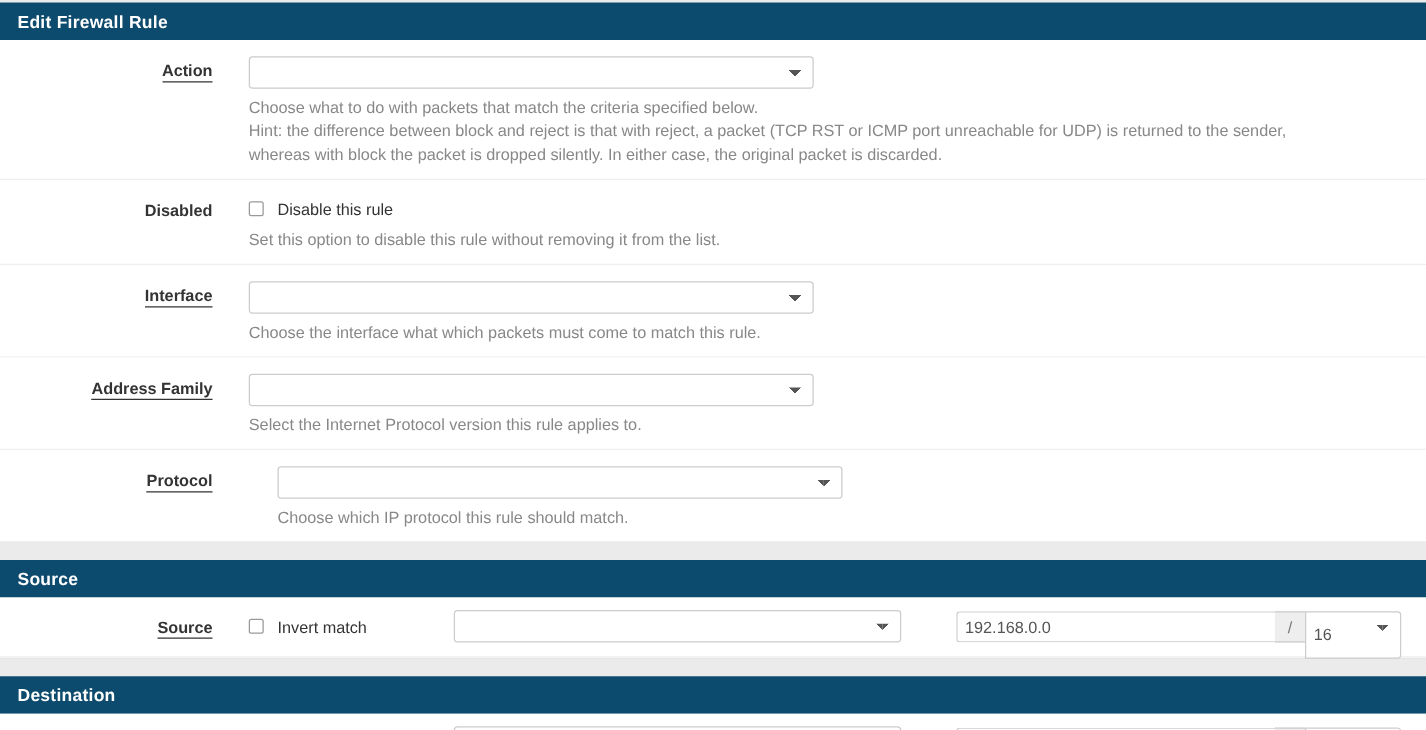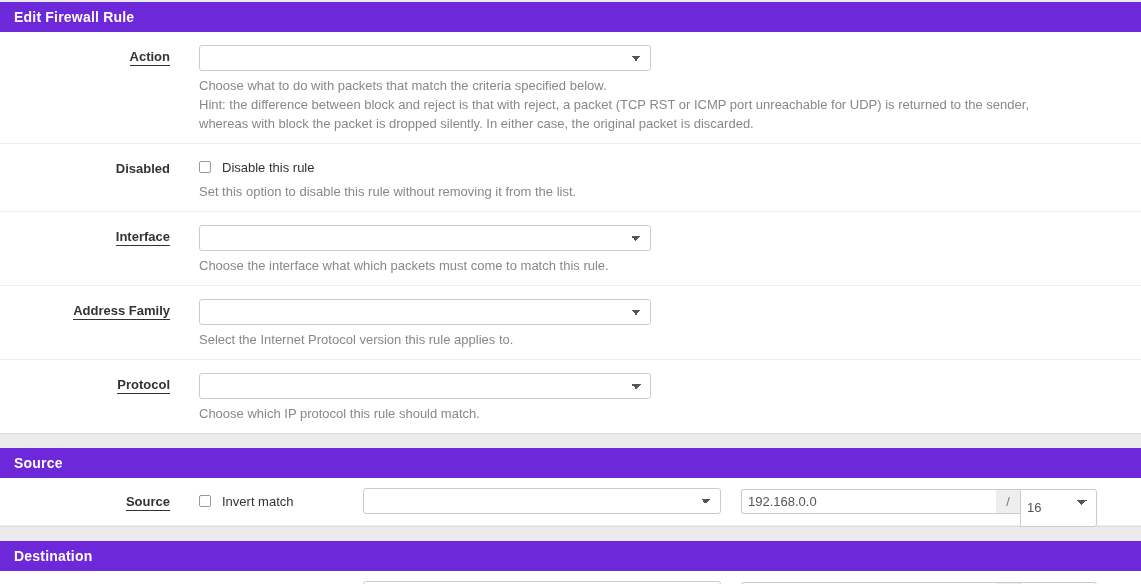--- a/index.html
+++ b/index.html
@@ -10,40 +10,40 @@
     font-family: "Liberation Sans", sans-serif;
     font-size: 13px;
     color: #333;
     overflow: hidden;
   }
   .page { width: 1141px; height: 584px; position: relative; }
 
   
   .panel { background: #fff; width: 1141px; border-bottom: 1px solid #dcdcdc; }
   .panel-heading {
-    background: #6d28d9;
+    background: #0c4a6e;
     color: #ffffff;
     font-weight: bold;
     font-size: 14px;
     height: 30px;
     line-height: 30px;
     padding: 0 0 0 14px;
     letter-spacing: .2px;
   }
   .panel-body { background: #fff; }
 
   
   .frow {
     display: flex;
     align-items: flex-start;
     border-bottom: 1px solid #eeeeee;
     padding: 13px 0 10px 0;
     background: #fff;
   }
-  .frow.last { border-bottom: none; }
+  .frow.last { border-bottom: none; gap: 23px; }
   .flabel {
     width: 170px;
     flex: 0 0 170px;
     text-align: right;
     font-weight: bold;
     font-size: 13px;
     color: #333;
     padding-top: 4px;
     white-space: nowrap;
     padding-left: 16px;
@@ -126,21 +126,21 @@
   .inline-invert {
     flex: 0 0 193px;
     padding-left: 29px;
     display: flex;
     align-items: center;
   }
   .inline-type { flex: 0 0 auto; }
   .addr-group {
     display: flex;
     align-items: stretch;
-    margin-left: 20px;
+    margin-left: 44px;
     height: 25px;
   }
   .addr-group input.addr {
     width: 255px;
     height: 25px;
     border: 1px solid #ccc;
     border-right: none;
     border-radius: 3px 0 0 3px;
     font-family: "Liberation Sans", sans-serif;
     font-size: 13px;

